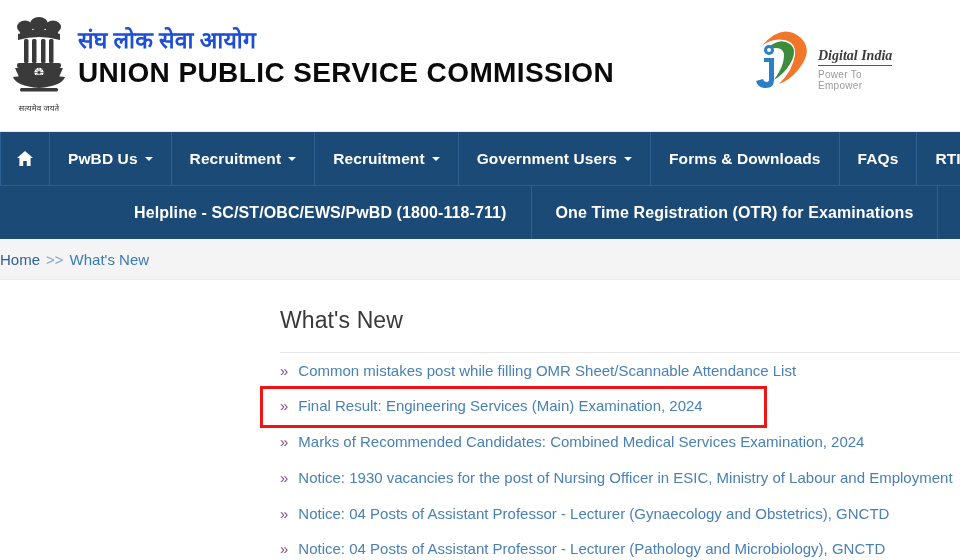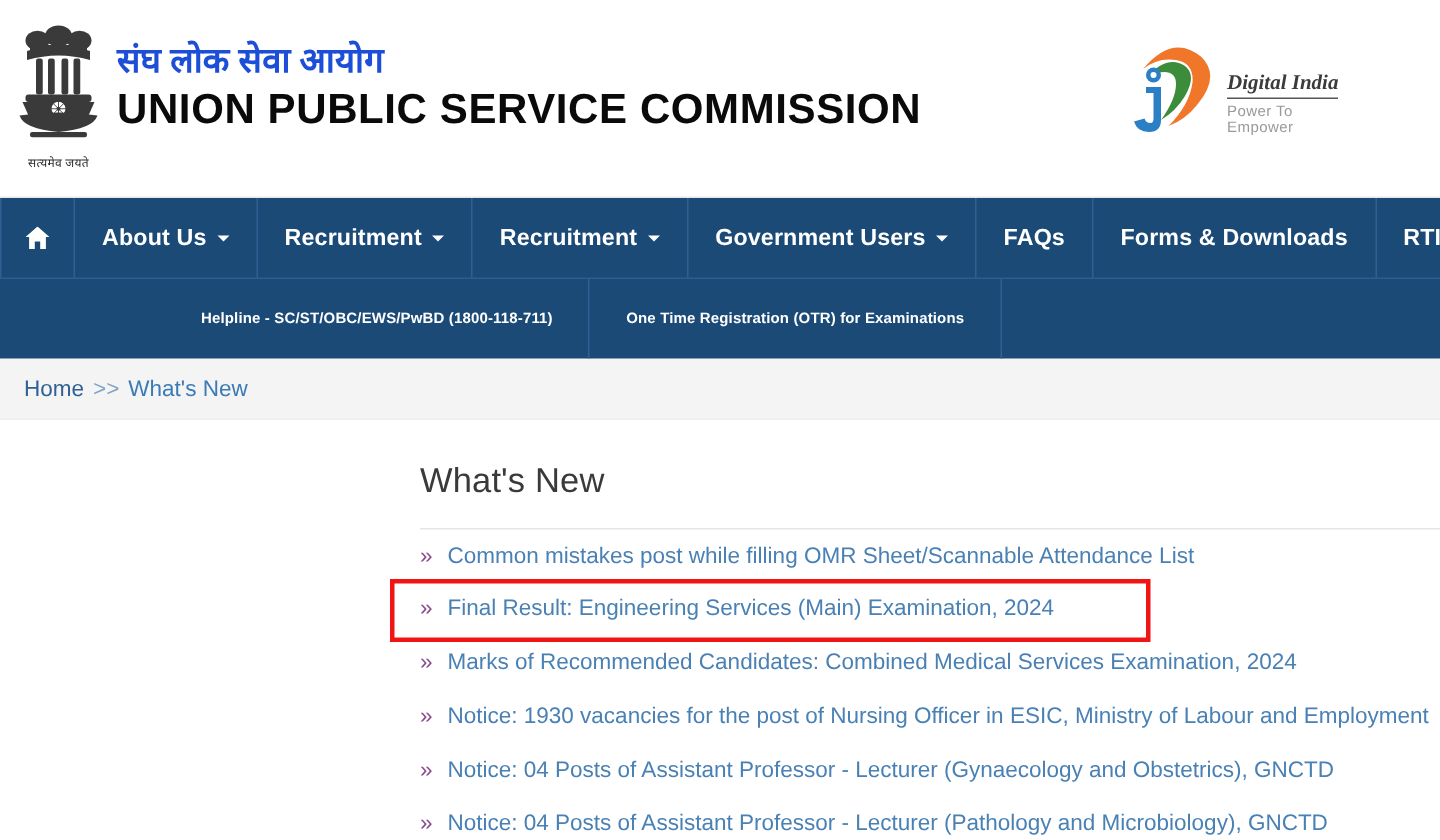--- a/index.html
+++ b/index.html
@@ -152,31 +152,30 @@
     height: 0;
     border-left: 4px solid transparent;
     border-right: 4px solid transparent;
     border-top: 4px solid #ffffff;
   }
   .home-icon { width: 16px; height: 15px; display: block; }
 
   .nav-row.row2 { height: 53px; }
   .nav-row.row2 .spacer-left { width: 110px; }
   .nav-row.row2 .nav-item {
-    font-size: 10px;
+    font-size: 16px;
     padding: 0 24px;
   }
 
   
   .breadcrumb-band {
     height: 40px;
     background: #f4f4f4;
     display: flex;
     align-items: center;
-    padding-left: 16px;
     border-bottom: 1px solid #eeeeee;
   }
   .crumb-home {
     font-size: 15px;
     color: #2f6196;
     cursor: pointer;
   }
   .crumb-sep {
     font-size: 15px;
     color: #7fa3c4;
@@ -319,45 +318,45 @@
 
   <div class="nav-row row1">
 
     <div class="nav-item home">
       <svg class="home-icon" viewBox="0 0 16 15">
         <path d="M8 0 L16 7 L13.6 7 L13.6 15 L9.8 15 L9.8 10 L6.2 10 L6.2 15 L2.4 15 L2.4 7 L0 7 Z" fill="#ffffff"></path>
       </svg>
     </div>
 
     <div class="nav-item">
-      <span>About Us</span>
+      <span>PwBD Us</span>
       <span class="caret"></span>
     </div>
 
     <div class="nav-item">
       <span>Recruitment</span>
       <span class="caret"></span>
     </div>
 
     <div class="nav-item">
       <span>Recruitment</span>
       <span class="caret"></span>
     </div>
 
     <div class="nav-item">
       <span>Government Users</span>
       <span class="caret"></span>
     </div>
 
     <div class="nav-item">
+      <span>Forms &amp; Downloads</span>
+    </div>
+
+    <div class="nav-item">
       <span>FAQs</span>
-    </div>
-
-    <div class="nav-item">
-      <span>Forms &amp; Downloads</span>
     </div>
 
     <div class="nav-item">
       <span>RTI</span>
     </div>
   </div>
 
   <div class="nav-row row2">
     <div class="spacer-left"></div>
     <div class="nav-item">

